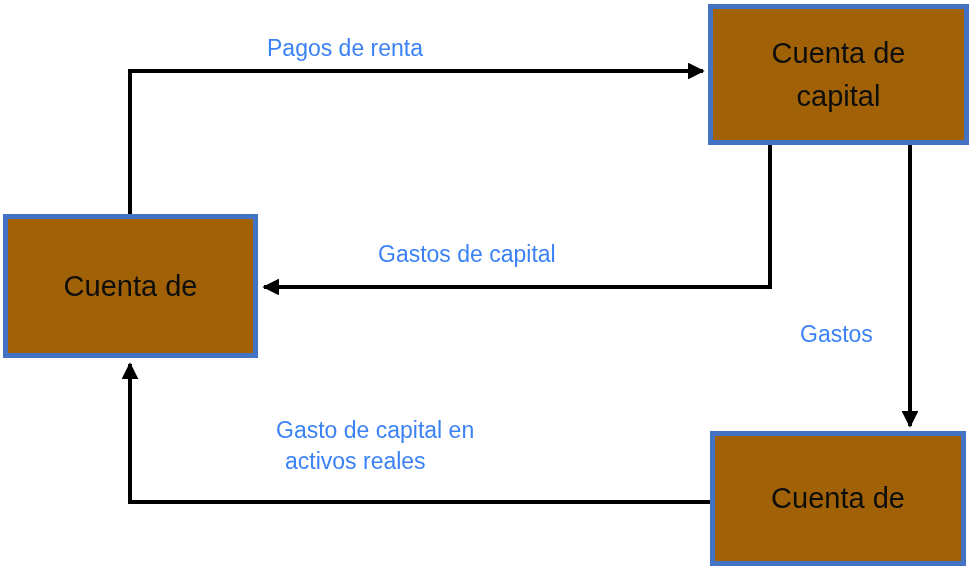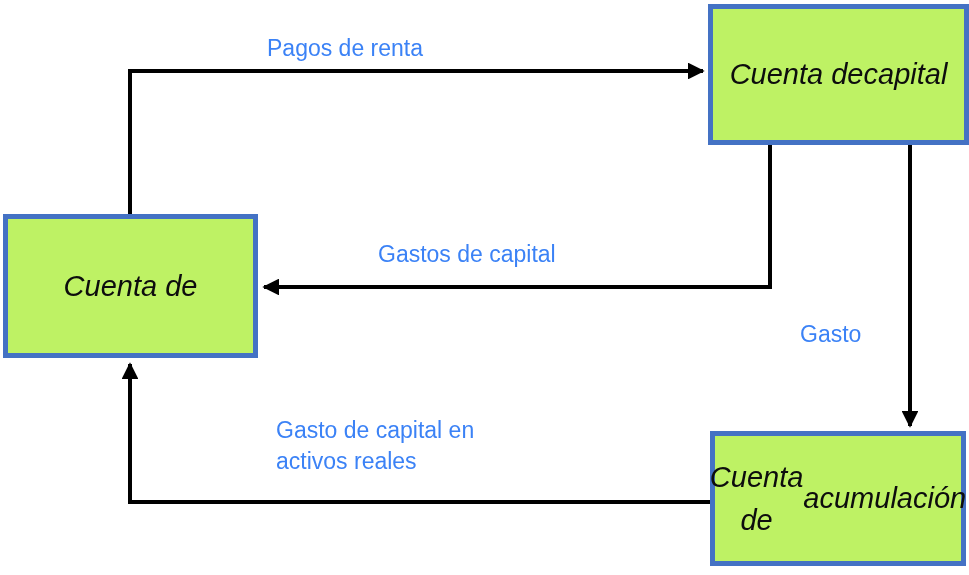--- a/index.html
+++ b/index.html
@@ -19,46 +19,45 @@
     position: absolute;
     left: 0;
     top: 0;
     width: 969px;
     height: 575px;
   }
   .node-box {
     position: absolute;
     box-sizing: border-box;
     border: 5px solid #4472C4;
-    background: #bef264;
+    background: #a16207;
     display: flex;
-    flex-direction: row;
+    flex-direction: column;
     align-items: center;
     justify-content: center;
     text-align: center;
     color: #0d0d0d;
     font-size: 29px;
     line-height: 1.45;
-    font-style: italic;
   }
   .box-consumo     { left: 708px; top: 4px;   width: 261px; height: 141px; }
   .box-produccion  { left: 3px;   top: 214px; width: 255px; height: 144px; }
   .box-acumulacion { left: 710px; top: 431px; width: 256px; height: 135px; }
   .edge-label {
     position: absolute;
     color: #3b82f6;
     font-size: 23px;
     line-height: 1.35;
     white-space: nowrap;
   }
   .lbl-pagos   { left: 267px; top: 33px; }
   .lbl-gastos  { left: 378px; top: 239px; }
   .lbl-ahorro  { left: 800px; top: 319px; }
   .lbl-gasto-capital { left: 276px; top: 415px; }
-  .lbl-gasto-capital .line2 { }
+  .lbl-gasto-capital .line2 { margin-left: 9px; }
 </style>
 </head>
 <body>
 
 <div class="canvas">
 
   <svg class="arrow-layer" viewBox="0 0 969 575" xmlns="http://www.w3.org/2000/svg">
     <defs>
       <marker id="arrowhead" viewBox="0 0 10 10" refX="9" refY="5" markerWidth="4.2" markerHeight="4.2" orient="auto" markerUnits="strokeWidth">
         <path d="M0,0 L10,5 L0,10 z" fill="#000000"></path>
@@ -74,27 +73,26 @@
     <span>Cuenta de</span>
     <span>capital</span>
   </div>
 
   <div class="node-box box-produccion">
     <span>Cuenta de</span>
   </div>
 
   <div class="node-box box-acumulacion">
     <span>Cuenta de</span>
-    <span>acumulación</span>
   </div>
 
   <div class="edge-label lbl-pagos">Pagos de renta</div>
 
   <div class="edge-label lbl-gastos">Gastos de capital</div>
 
-  <div class="edge-label lbl-ahorro">Gasto</div>
+  <div class="edge-label lbl-ahorro">Gastos</div>
 
   <div class="edge-label lbl-gasto-capital">
     <div class="line1">Gasto de capital en</div>
     <div class="line2">activos reales</div>
   </div>
 
 </div>
 
 </body></html>

